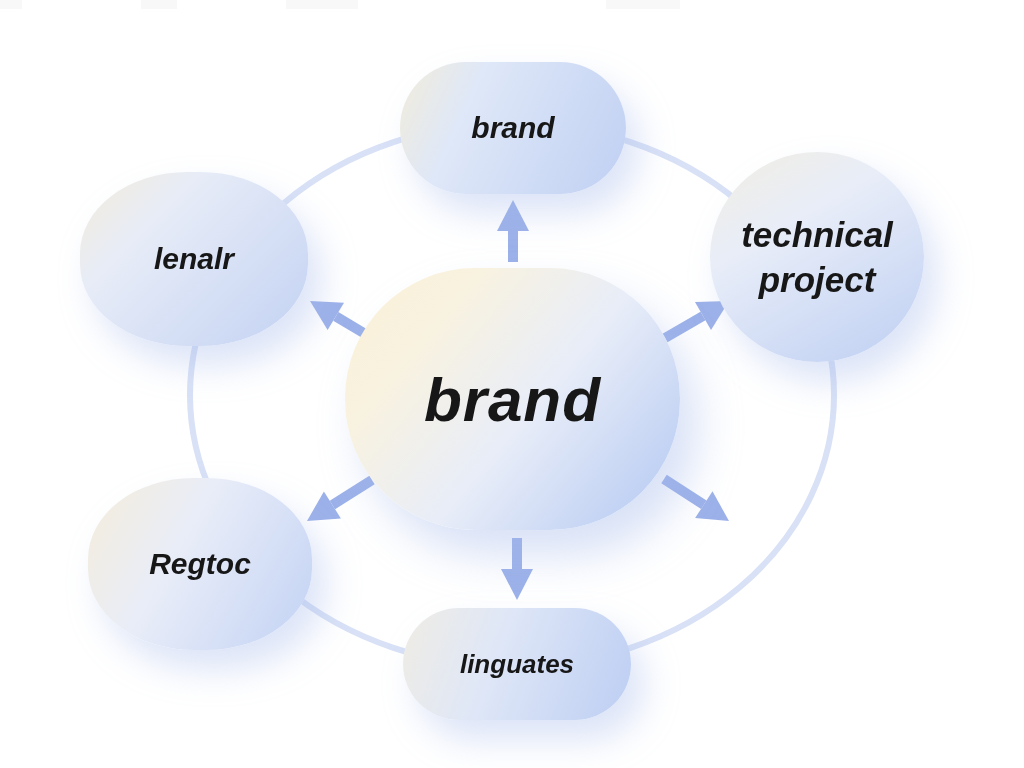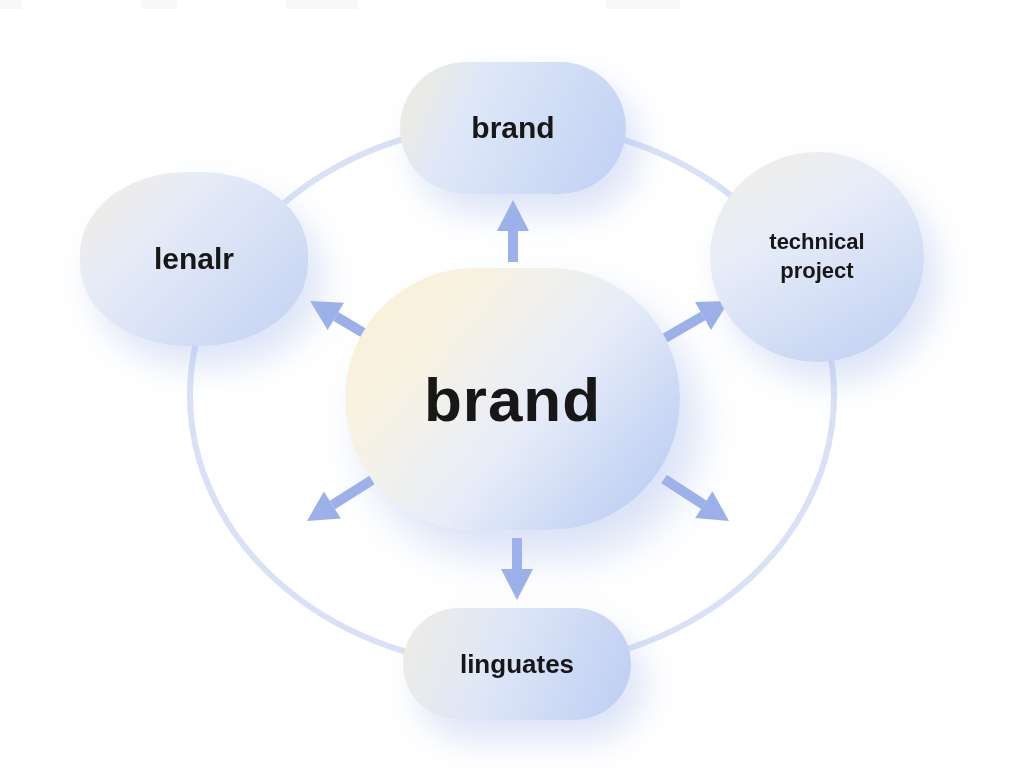--- a/index.html
+++ b/index.html
@@ -9,20 +9,21 @@
     font-family:"Liberation Sans","DejaVu Sans",sans-serif;
   }
   .stage{position:absolute;inset:0;}
   svg.wires{position:absolute;left:0;top:0;z-index:1;}
   .node{
     position:absolute;z-index:2;
     display:flex;align-items:center;justify-content:center;
     text-align:center;
     color:#171717;font-weight:700;
     box-shadow:14px 20px 34px rgba(162,184,234,0.38);
+    font-style:italic;
   }
   .node .label{white-space:pre-line;}
   
   .node.center{
     left:345px;top:268px;width:335px;height:262px;border-radius:130px;
     background:linear-gradient(130deg,#faf0d7 0%,#f8f2e0 25%,#e8edf8 55%,#b2c7f2 100%);
     font-size:62px;letter-spacing:1px;
     box-shadow:18px 26px 44px rgba(162,184,234,0.42);
   }
   
@@ -34,21 +35,21 @@
   
   .node.left{
     left:80px;top:172px;width:228px;height:174px;border-radius:47%;
     background:linear-gradient(135deg,#f4ecda 0%,#e7ecf7 30%,#c3d2f3 100%);
     font-size:30px;
   }
   
   .node.topright{
     left:710px;top:152px;width:214px;height:210px;border-radius:50%;
     background:linear-gradient(150deg,#f1eee2 0%,#e8edf8 35%,#becff3 100%);
-    font-size:22px;line-height:1.3;
+    font-size:35px;line-height:1.3;
   }
   
   .node.bottomleft{
     left:88px;top:478px;width:224px;height:172px;border-radius:47%;
     background:linear-gradient(120deg,#f5eddb 0%,#e9edf8 40%,#c2d2f4 100%);
     font-size:30px;
   }
   
   .node.bottomright{
     left:714px;top:474px;width:218px;height:216px;border-radius:50%;
@@ -123,19 +124,22 @@
   </div>
 
   <div class="node left">
     <span class="label">lenalr</span>
   </div>
 
   <div class="node topright">
     <span class="label">technical project</span>
   </div>
 
+  <div class="node bottomleft">
+    <span class="label">Regtoc</span>
+  </div>
 
   <div class="node bottom">
     <span class="label">linguates</span>
   </div>
 
 
 </div>
 
 </body></html>

